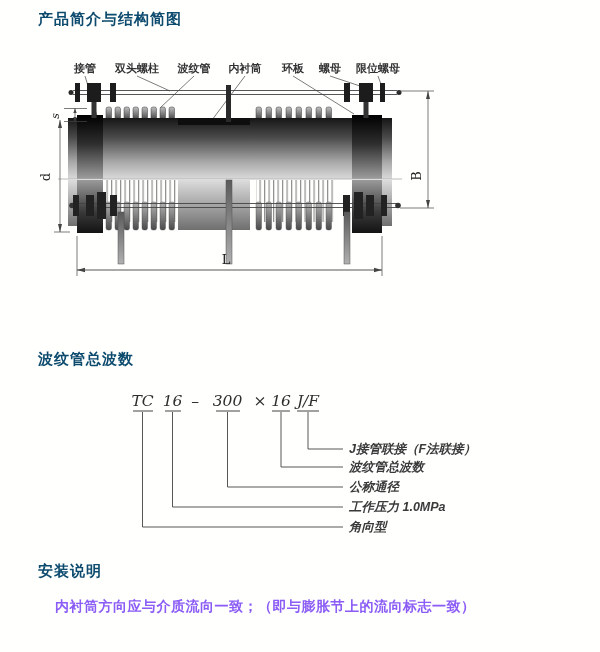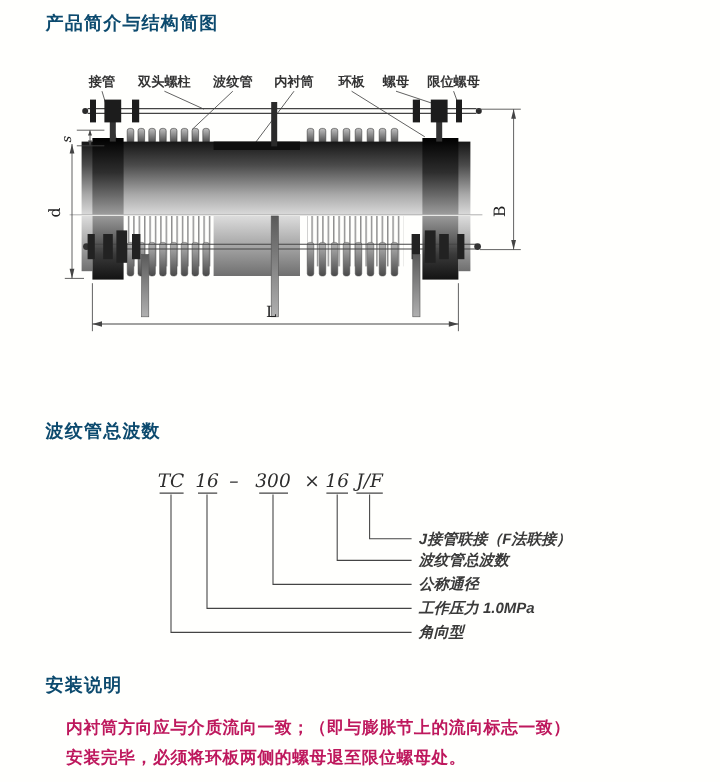--- a/index.html
+++ b/index.html
@@ -11,21 +11,21 @@
   .sec-title{
     position:absolute;left:38px;
     font-weight:bold;font-size:15px;letter-spacing:1px;
     color:#0c4a6e;
   }
   .diagram-wrap{position:absolute;left:30px;top:50px;width:445px;height:252px;}
   .code-wrap{position:absolute;left:120px;top:388px;width:470px;height:155px;font-style:italic;}
   .install-text{position:absolute;left:55px;top:594px;width:480px;}
   .install-line{
     font-weight:bold;font-size:14px;line-height:25px;letter-spacing:.5px;
-    color:#be185d;
+    color:#8b5cf6;
   }
   svg{display:block;}
   .plabel{font-family:"Liberation Sans",sans-serif;font-weight:600;font-size:11px;fill:#333;}
   .dimtext{font-family:"DejaVu Serif",serif;font-size:13px;fill:#222;}
   .dimtext-s{font-family:"DejaVu Serif",serif;font-style:italic;font-size:11px;fill:#222;}
   .ctoken{font-family:"DejaVu Serif",serif;font-size:15.5px;fill:#2e2e2e;}
   .clabel{font-family:"Liberation Sans",sans-serif;font-weight:bold;font-size:12.5px;fill:#3a3a3a;}
   .ln{stroke:#444;stroke-width:0.9;fill:none;}
   .thin{stroke:#444;stroke-width:0.7;fill:none;}
   .arw{fill:#444;stroke:none;}
@@ -263,14 +263,13 @@
     <text class="clabel" x="229" y="123">工作压力 1.0MPa</text>
     <text class="clabel" x="229" y="143">角向型</text>
   </g>
 </svg>
 </div>
 
 <div class="sec-title" style="top:562px;">安装说明</div>
 
 <div class="install-text">
   <div class="install-line">内衬筒方向应与介质流向一致；（即与膨胀节上的流向标志一致）</div>
-  <div class="install-line">安装完毕，必须将环板两侧的螺母退至限位螺母处。</div>
 </div>
 
 </body></html>

